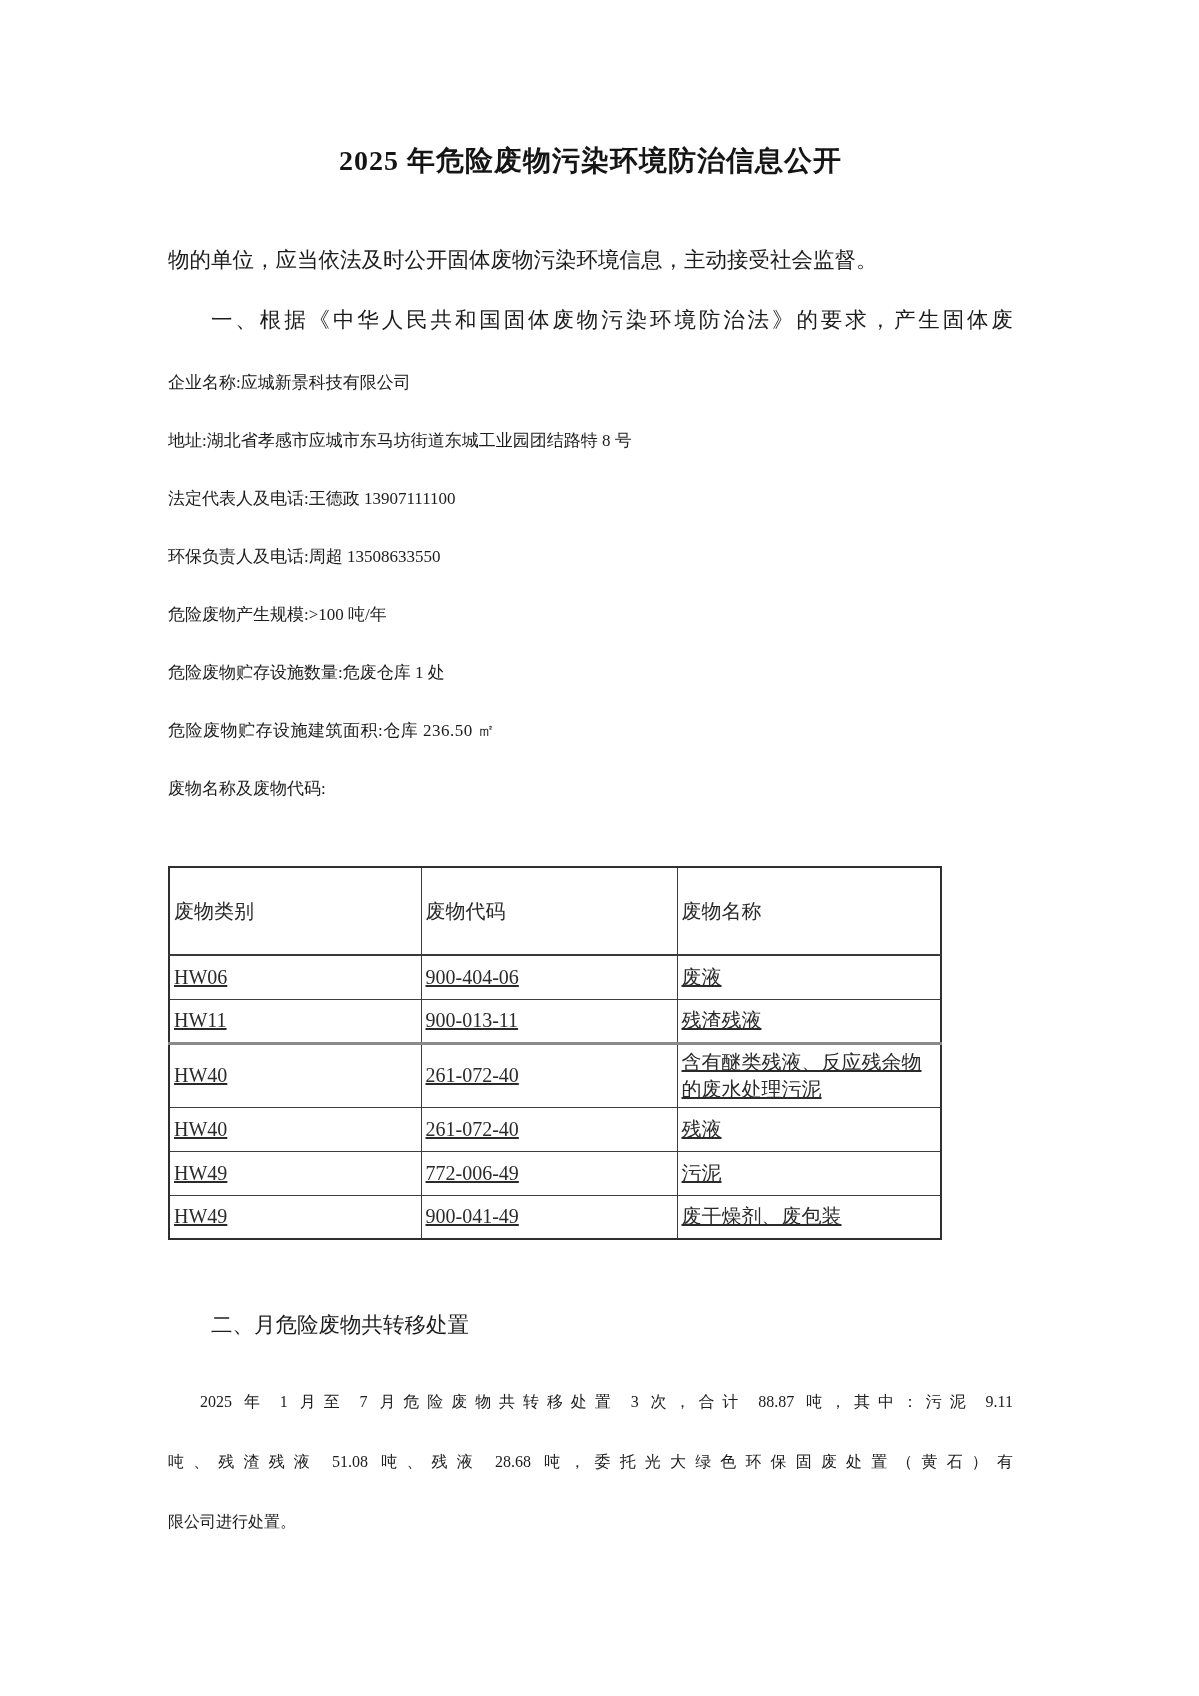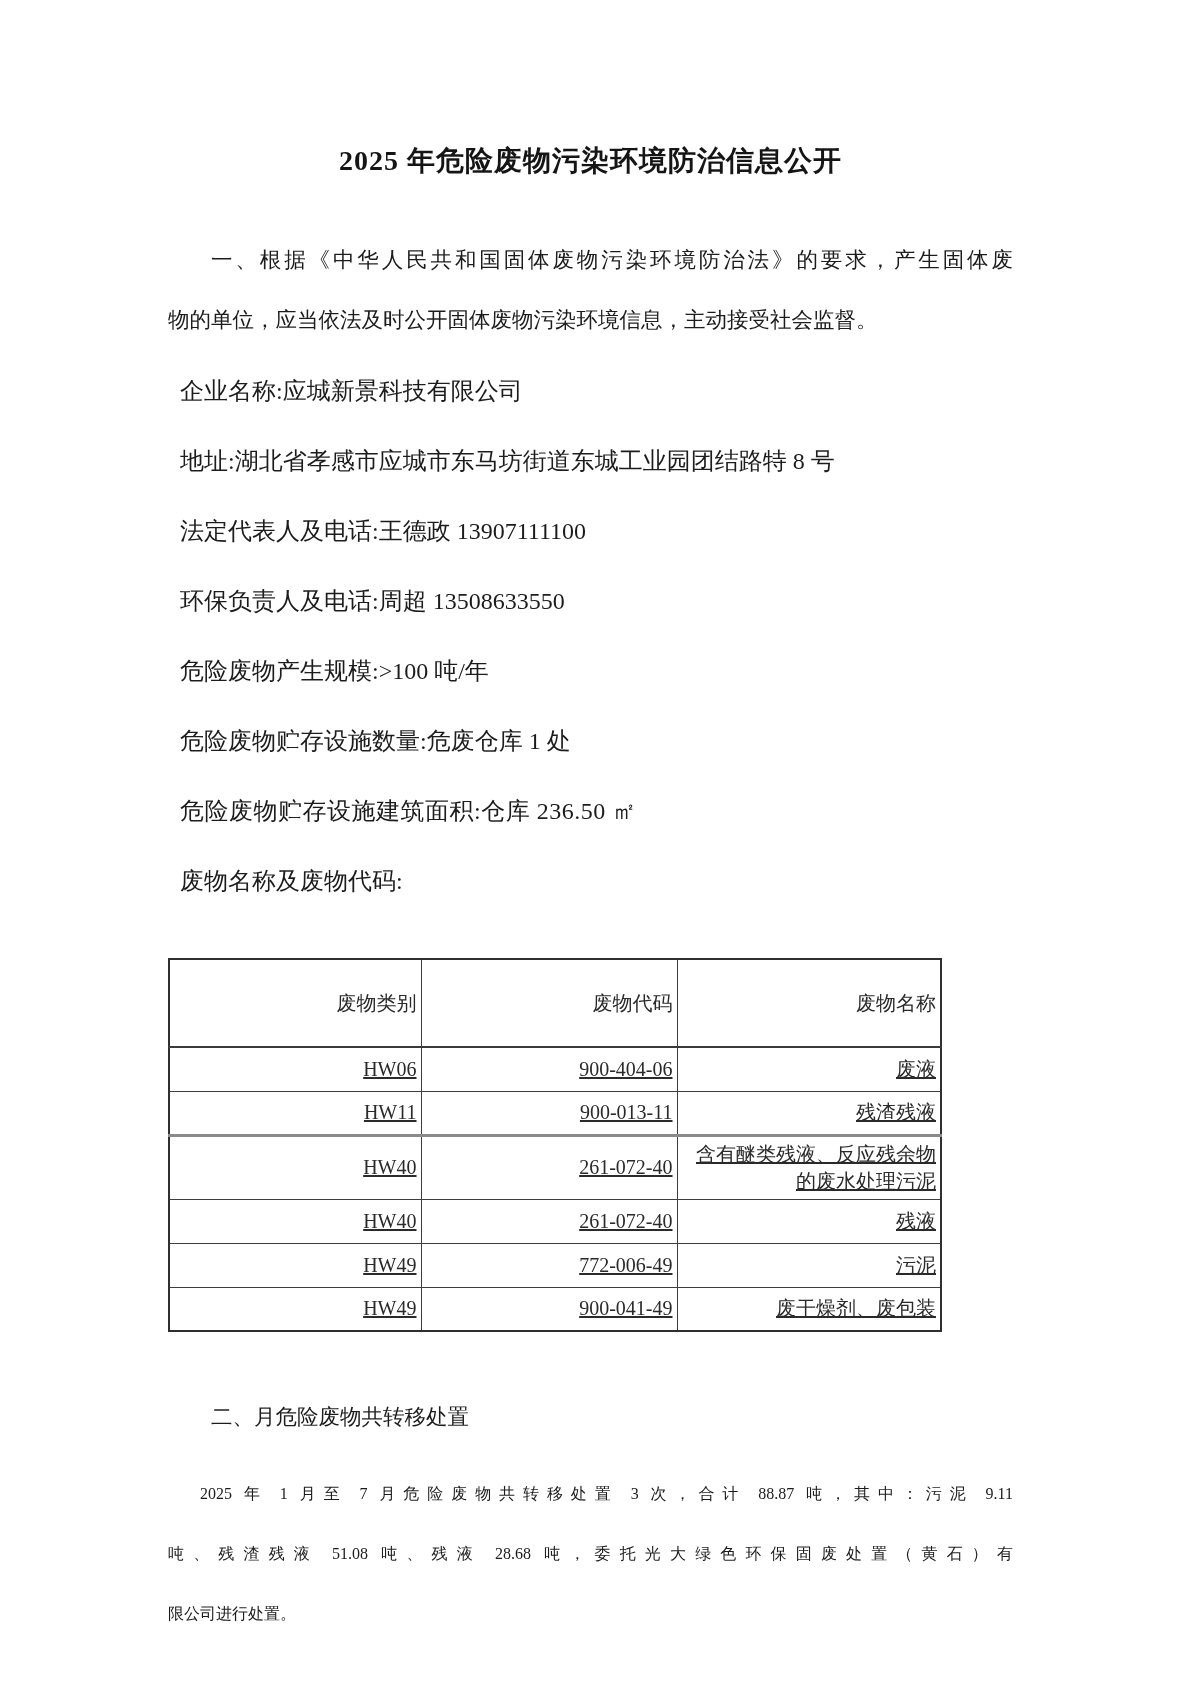--- a/index.html
+++ b/index.html
@@ -23,37 +23,37 @@
     margin: 0;
     letter-spacing: 1px;
     color: #151515;
   }
   .intro { margin-top: 48px; font-size: 21.5px; }
   .intro .line { line-height: 60px; white-space: nowrap; }
   .indent { text-indent: 2em; }
   .stretch { text-align: justify; text-align-last: justify; white-space: normal !important; }
   .info { margin-top: 4px; }
   .info p {
-    font-size: 24px;
+    font-size: 17px;
     line-height: 58px;
-    margin: 12px;
+    margin: 0;
     white-space: nowrap;
   }
   .sup-unit { letter-spacing: 0.5px; }
   table.waste-table {
     margin-top: 48px;
     border-collapse: collapse;
     width: 772px;
     table-layout: fixed;
     font-size: 20px;
     color: #2a2a2a;
   }
   table.waste-table th, table.waste-table td {
     border: 1px solid #3d3d3d;
-    text-align: right;
+    text-align: left;
     vertical-align: middle;
     padding: 2px 4px;
     font-weight: normal;
     line-height: 1.35;
   }
   table.waste-table { border: 2px solid #2f2f2f; }
   table.waste-table thead th { height: 88px; border-bottom: 2px solid #3a3a3a; }
   table.waste-table tbody td { height: 44px; text-decoration: underline; }
   table.waste-table tbody tr.tall td { height: 64px; }
   table.waste-table tbody tr.thick-top td { border-top: 3px solid #8a8a8a; }
@@ -71,22 +71,22 @@
   .section2-body .line { line-height: 60px; white-space: nowrap; }
 </style>
 </head>
 <body>
 
 <div class="page">
 
   <h1 class="doc-title">2025 年危险废物污染环境防治信息公开</h1>
 
   <div class="intro">
+    <div class="line">物的单位，应当依法及时公开固体废物污染环境信息，主动接受社会监督。</div>
     <div class="line indent stretch">一、根据《中华人民共和国固体废物污染环境防治法》的要求，产生固体废</div>
-    <div class="line">物的单位，应当依法及时公开固体废物污染环境信息，主动接受社会监督。</div>
   </div>
 
   <div class="info">
     <p>企业名称:应城新景科技有限公司</p>
     <p>地址:湖北省孝感市应城市东马坊街道东城工业园团结路特 8 号</p>
     <p>法定代表人及电话:王德政 13907111100</p>
     <p>环保负责人及电话:周超 13508633550</p>
     <p>危险废物产生规模:&gt;100 吨/年</p>
     <p>危险废物贮存设施数量:危废仓库 1 处</p>
     <p class="sup-unit">危险废物贮存设施建筑面积:仓库 236.50 ㎡</p>

